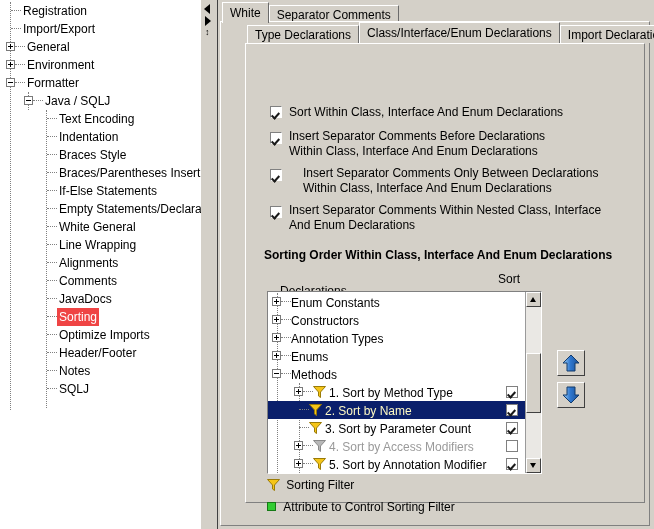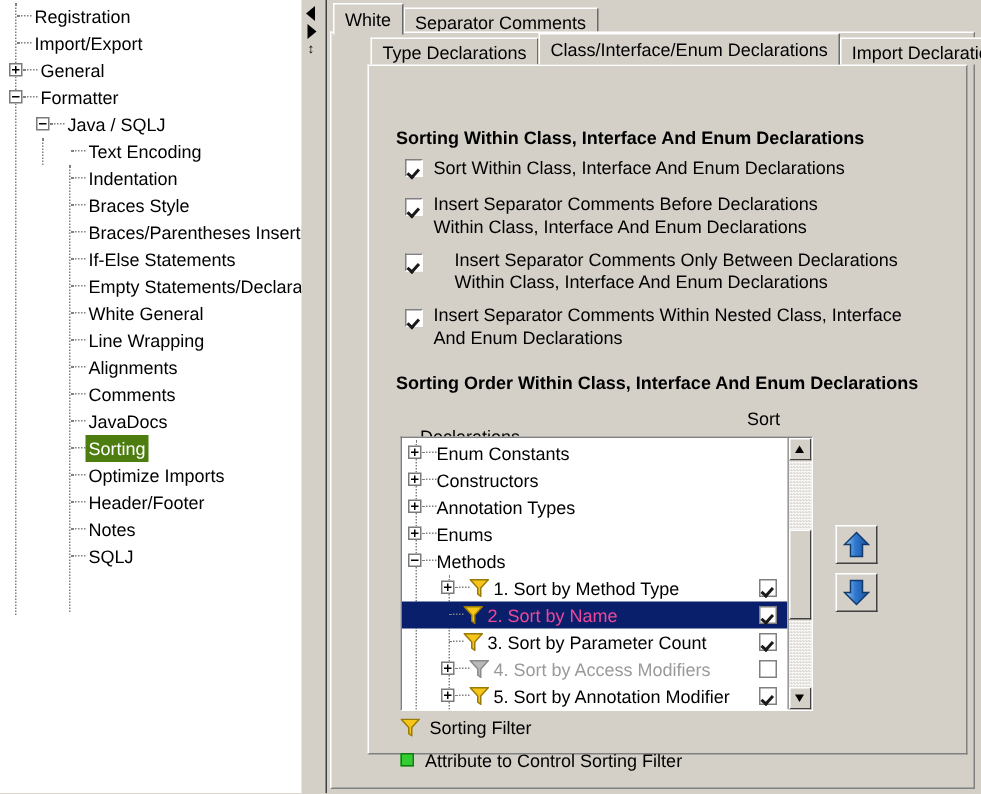--- a/index.html
+++ b/index.html
@@ -32,21 +32,21 @@
     height: 18px;
     line-height: 18px;
     white-space: nowrap;
     font-size: 12px;
   }
   .tnode .tlabel {
     display: inline-block;
     padding: 0 2px;
   }
   .tnode.sel .tlabel {
-    background: #4d7c0f;
+    background: #ef4444;
     color: #fff;
   }
   .guide {
     position: absolute;
     border-left: 1px dotted #808080;
     top: 0; bottom: 0;
   }
   .hdash {
     display: inline-block;
     width: 10px;
@@ -212,21 +212,21 @@
     box-sizing: border-box;
     overflow: hidden;
   }
   .lrow {
     position: relative;
     height: 18px;
     line-height: 18px;
     white-space: nowrap;
     font-size: 12px;
   }
-  .lrow.sel { background: #0a1f6b; color: #ec4899; }
+  .lrow.sel { background: #0a1f6b; color: #fef9c3; }
   .lrow.dis { color: #9a9a9a; }
   .lrow .ltext { vertical-align: middle; }
   .funnel {
     display: inline-block;
     width: 13px; height: 12px;
     vertical-align: middle;
     margin: 0 3px 2px 0;
   }
   .sortcb {
     position: absolute;
@@ -315,20 +315,21 @@
 <div id="root">
 
   <div id="left-panel">
     <div id="tree-container" style="position:absolute;left:0;top:2px;right:0;">
         <div class="guide" style="left:10px;top:0;height:408px"></div>
         <div class="guide" style="left:28px;top:90px;height:18px"></div>
         <div class="guide" style="left:46px;top:108px;height:298px"></div>
         <div class="tnode"><span style="display:inline-block;width:6px"></span><span class="hdash" style="margin-left:5px"></span><span class="tlabel">Registration</span></div>
         <div class="tnode"><span style="display:inline-block;width:6px"></span><span class="hdash" style="margin-left:5px"></span><span class="tlabel">Import/Export</span></div>
         <div class="tnode"><span style="display:inline-block;width:6px"></span><span class="exp plus"></span><span class="hdash"></span><span class="tlabel">General</span></div>
+        <div class="tnode"><span style="display:inline-block;width:6px"></span><span class="exp plus"></span><span class="hdash"></span><span class="tlabel">Environment</span></div>
         <div class="tnode"><span style="display:inline-block;width:6px"></span><span class="exp"></span><span class="hdash"></span><span class="tlabel">Formatter</span></div>
         <div class="tnode"><span style="display:inline-block;width:24px"></span><span class="exp"></span><span class="hdash"></span><span class="tlabel">Java / SQLJ</span></div>
         <div class="tnode"><span style="display:inline-block;width:42px"></span><span class="hdash" style="margin-left:5px"></span><span class="tlabel">Text Encoding</span></div>
         <div class="tnode"><span style="display:inline-block;width:42px"></span><span class="hdash" style="margin-left:5px"></span><span class="tlabel">Indentation</span></div>
         <div class="tnode"><span style="display:inline-block;width:42px"></span><span class="hdash" style="margin-left:5px"></span><span class="tlabel">Braces Style</span></div>
         <div class="tnode"><span style="display:inline-block;width:42px"></span><span class="hdash" style="margin-left:5px"></span><span class="tlabel">Braces/Parentheses Insertion</span></div>
         <div class="tnode"><span style="display:inline-block;width:42px"></span><span class="hdash" style="margin-left:5px"></span><span class="tlabel">If-Else Statements</span></div>
         <div class="tnode"><span style="display:inline-block;width:42px"></span><span class="hdash" style="margin-left:5px"></span><span class="tlabel">Empty Statements/Declarations</span></div>
         <div class="tnode"><span style="display:inline-block;width:42px"></span><span class="hdash" style="margin-left:5px"></span><span class="tlabel">White General</span></div>
         <div class="tnode"><span style="display:inline-block;width:42px"></span><span class="hdash" style="margin-left:5px"></span><span class="tlabel">Line Wrapping</span></div>
@@ -352,21 +353,20 @@
   </div>
 
   <div id="right-panel">
 
     <div id="outer-tabstrip"><span class="tab active"><span>White</span></span><span class="tab"><span>Separator Comments</span></span></div>
     <div id="outer-body"></div>
 
     <div id="inner-tabstrip"><span class="tab"><span>Type Declarations</span></span><span class="tab active"><span>Class/Interface/Enum Declarations</span></span><span class="tab"><span>Import Declarations</span></span></div>
     <div id="inner-body"></div>
 
-    <div class="section-title" style="position:absolute;left:46px;top:85px;">Sorting Within Class, Interface And Enum Declarations</div>
 
     <div id="checkbox-group" style="position:absolute;left:52px;top:105px;width:380px;">
         <div class="cbrow" style="position:absolute;top:0px;left:0;right:0">
           <span class="cb checked" style="position:absolute;left:0;top:1px"></span>
           <div style="margin-left:19px">
             <div style="line-height:15px">Sort Within Class, Interface And Enum Declarations</div>
           </div>
         </div>
         <div class="cbrow" style="position:absolute;top:24px;left:0;right:0">
           <span class="cb checked" style="position:absolute;left:0;top:3px"></span>

